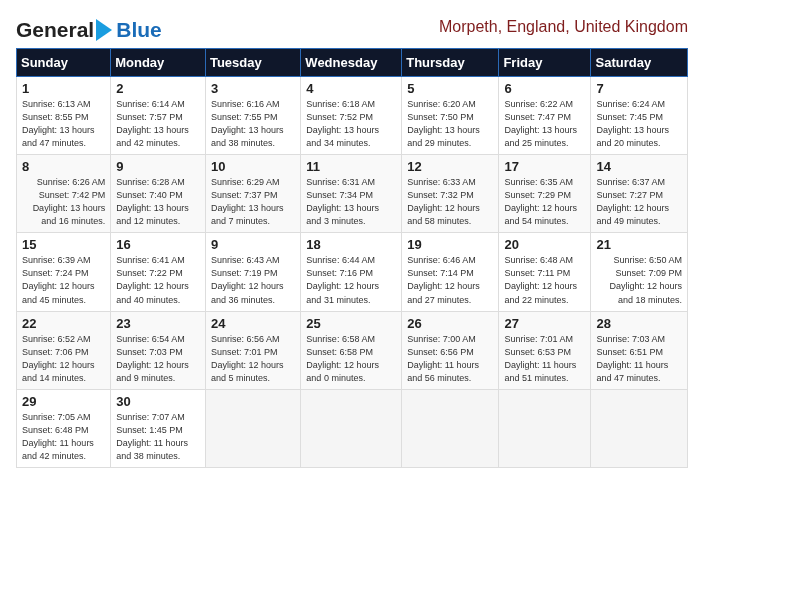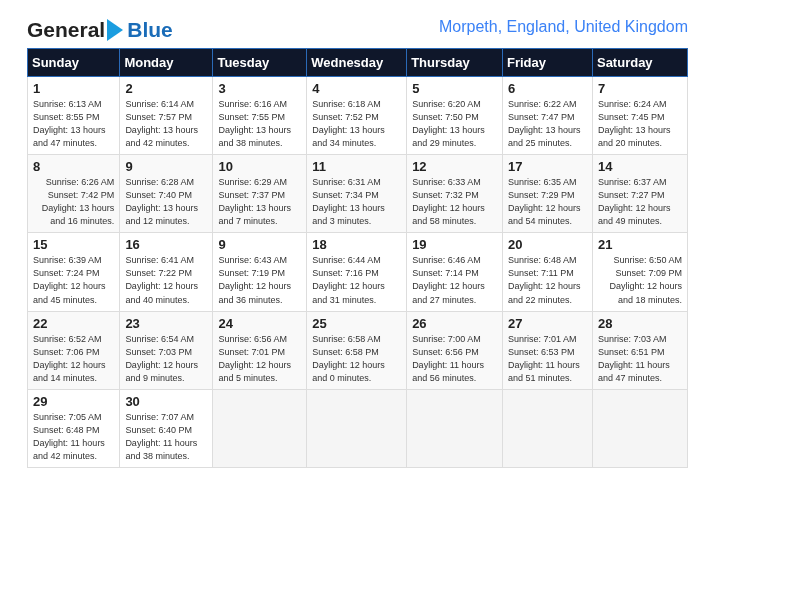--- a/index.html
+++ b/index.html
@@ -5,40 +5,40 @@
     * { margin: 0; padding: 0; box-sizing: border-box; }
     body {
       font-family: Arial, sans-serif;
       background: #fff;
       width: 792px;
       height: 612px;
       overflow: hidden;
     }
     .page {
       width: 708px;
-      padding: 18px 20px 10px 27px;
+      padding: 18px 20px 10px 16px;
     }
     .header {
       display: flex;
       align-items: flex-start;
       justify-content: space-between;
       margin-bottom: 6px;
     }
     .title-block {
       text-align: right;
     }
     .title-block h1 {
       font-size: 32px;
       font-weight: bold;
       color: #222;
     }
     .title-block h2 {
       font-size: 16px;
       font-weight: normal;
-      color: #3b82f6;
+      color: #7f1d1d;
     }
     .calendar {
       width: 100%;
       border-collapse: collapse;
       border: 1px solid #ccc;
     }
     .calendar th {
       background: #0f172a;
       color: #fff;
       font-size: 13px;
@@ -319,21 +319,21 @@
           <td>
             <span class="day-num">29</span>
             <div class="day-info" style="white-space: pre-line;">Sunrise: 7:05 AM
 Sunset: 6:48 PM
 Daylight: 11 hours
 and 42 minutes.</div>
           </td>
           <td>
             <span class="day-num">30</span>
             <div class="day-info" style="white-space: pre-line;">Sunrise: 7:07 AM
-Sunset: 6:40 PM
+Sunset: 1:45 PM
 Daylight: 11 hours
 and 38 minutes.</div>
           </td>
           <td class="empty"></td>
           <td class="empty"></td>
           <td class="empty"></td>
           <td class="empty"></td>
           <td class="empty"></td>
         </tr>
       </tbody>

